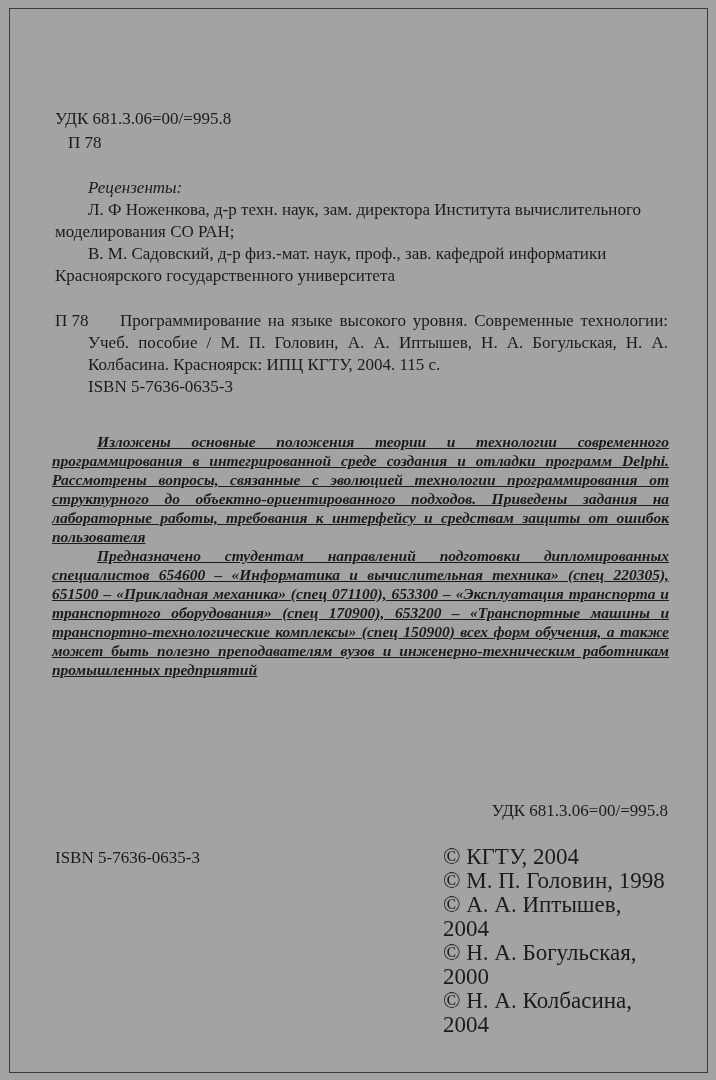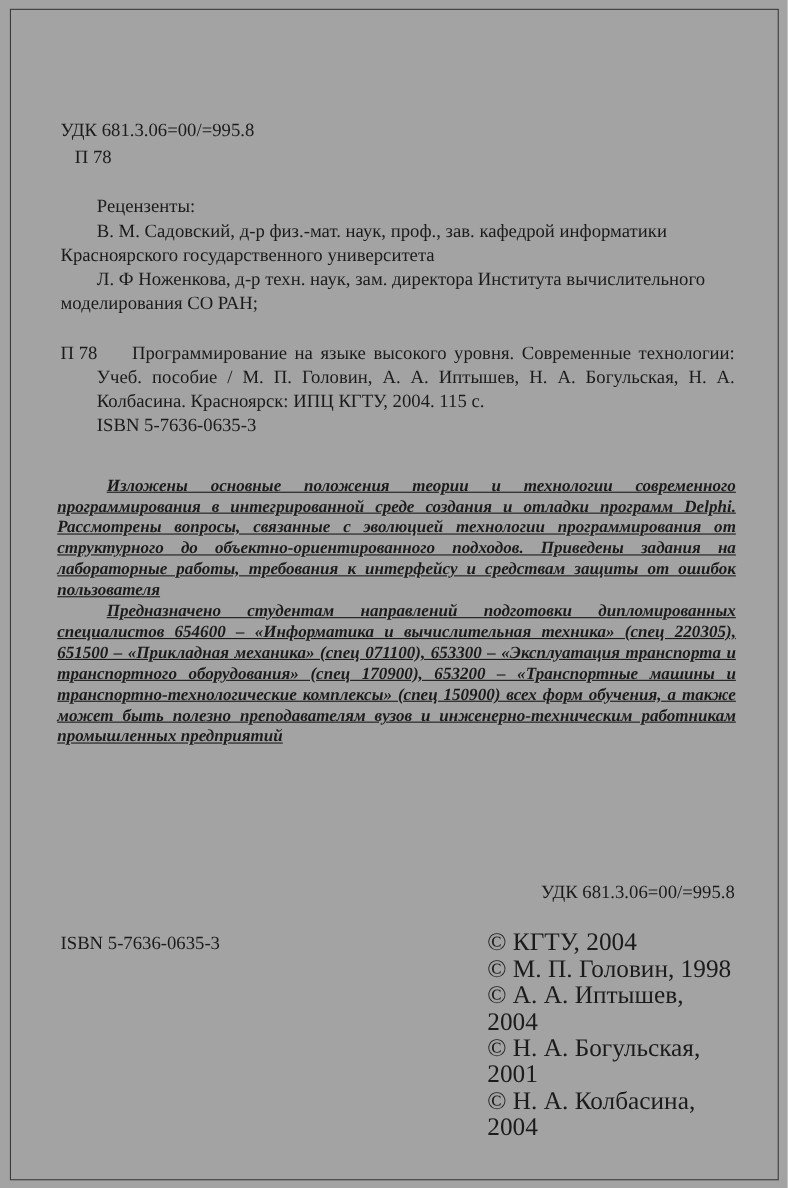--- a/index.html
+++ b/index.html
@@ -21,21 +21,21 @@
     top: 8px; left: 9px; right: 8px; bottom: 7px;
     border: 1px solid #3a3a3a;
     pointer-events: none;
   }
   .t { font-size: 17px; line-height: 22px; }
 
   .block-udk-top { position: absolute; top: 108px; left: 55px; }
   .block-udk-top .code { margin-left: 13px; margin-top: 2px; }
 
   .block-reviewers { position: absolute; top: 177px; left: 55px; width: 613px; }
-  .block-reviewers .heading { margin-left: 33px; }
+  .block-reviewers .heading { margin-left: 33px; font-style: italic; }
   .block-reviewers p { text-indent: 33px; text-align: left; }
 
   .block-catalog { position: absolute; top: 310px; left: 55px; width: 613px; }
   .block-catalog .code { position: absolute; left: 0; top: 0; }
   .block-catalog .entry { margin-left: 33px; text-indent: 32px; text-align: justify; }
   .block-catalog .isbn { margin-left: 33px; }
 
   .block-annotation {
     position: absolute; top: 432px; left: 52px; width: 617px;
     font-style: italic; font-weight: bold;
@@ -60,22 +60,22 @@
 <div class="page">
   <div class="frame"></div>
 
   <div class="block-udk-top t">
     <div>УДК 681.3.06=00/=995.8</div>
     <div class="code">П 78</div>
   </div>
 
   <div class="block-reviewers t">
     <div class="heading">Рецензенты:</div>
+    <p>Л. Ф Ноженкова, д-р техн. наук, зам. директора Института вычислительного моделирования СО РАН;</p>
     <p>В. М. Садовский, д-р физ.-мат. наук, проф., зав. кафедрой информатики Красноярского государственного университета</p>
-    <p>Л. Ф Ноженкова, д-р техн. наук, зам. директора Института вычислительного моделирования СО РАН;</p>
   </div>
 
   <div class="block-catalog t">
     <div class="code">П 78</div>
     <p class="entry">Программирование на языке высокого уровня. Современные технологии: Учеб. пособие / М. П. Головин, А. А. Иптышев, Н. А. Богульская, Н. А. Колбасина. Красноярск: ИПЦ КГТУ, 2004. 115 с.</p>
     <div class="isbn">ISBN 5-7636-0635-3</div>
   </div>
 
   <div class="block-annotation">
     <p>Изложены основные положения теории и технологии современного программирования в интегрированной среде создания и отладки программ Delphi. Рассмотрены вопросы, связанные с эволюцией технологии программирования от структурного до объектно-ориентированного подходов. Приведены задания на лабораторные работы, требования к интерфейсу и средствам защиты от ошибок пользователя</p>
@@ -83,17 +83,17 @@
   </div>
 
   <div class="udk-bottom t">УДК 681.3.06=00/=995.8</div>
 
   <div class="block-bottom t">
     <div class="isbn">ISBN 5-7636-0635-3</div>
     <div class="copyright-col">
       <div class="c-line">© КГТУ, 2004</div>
       <div class="c-line">© М. П. Головин, 1998</div>
       <div class="c-line">© А. А. Иптышев, 2004</div>
-      <div class="c-line">© Н. А. Богульская, 2001</div>
+      <div class="c-line">© Н. А. Богульская, 2000</div>
       <div class="c-line">© Н. А. Колбасина, 2004</div>
     </div>
   </div>
 </div>
 
 </body></html>

